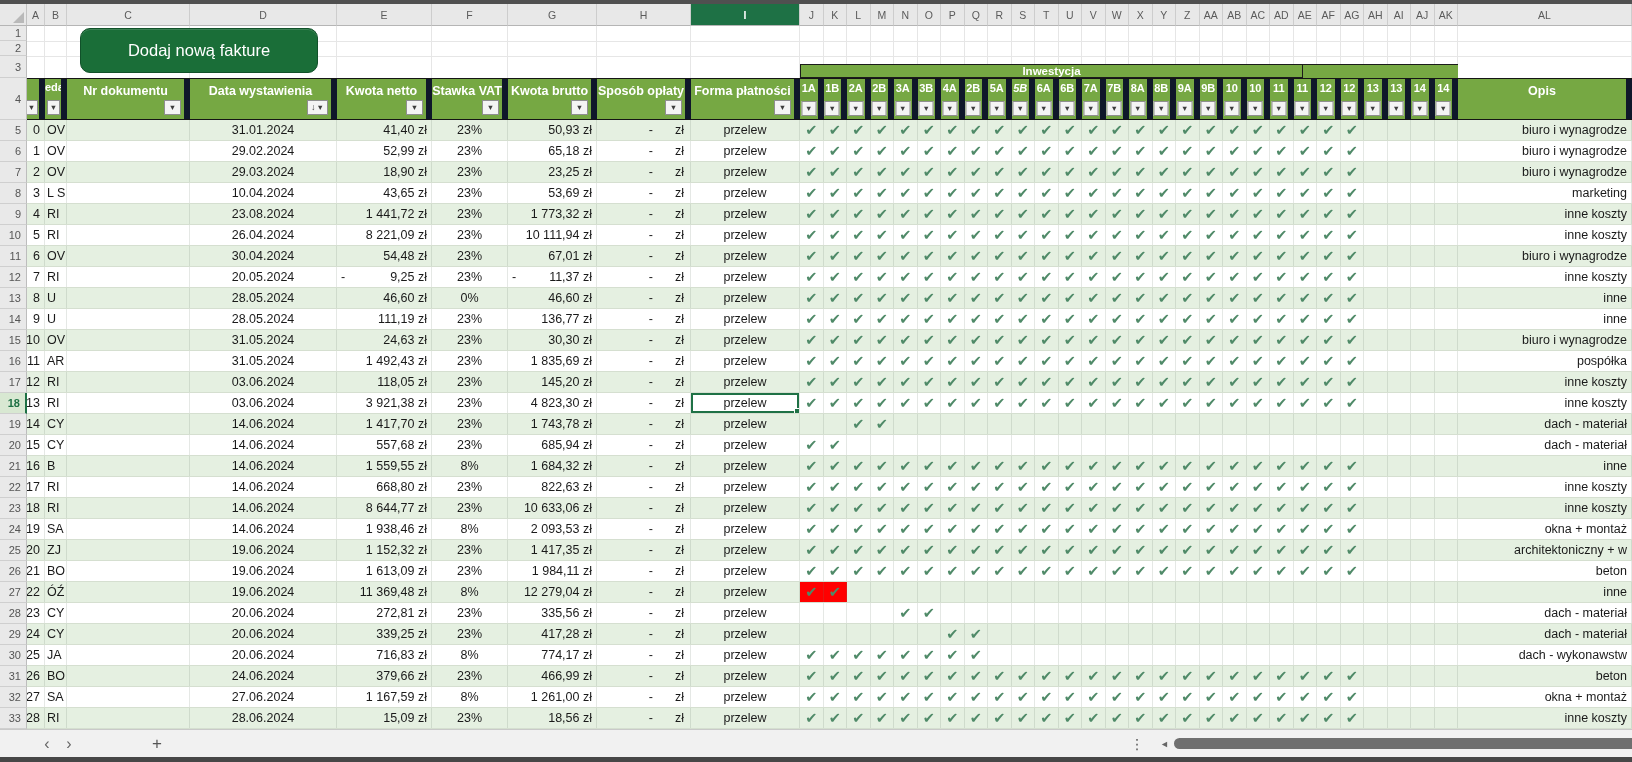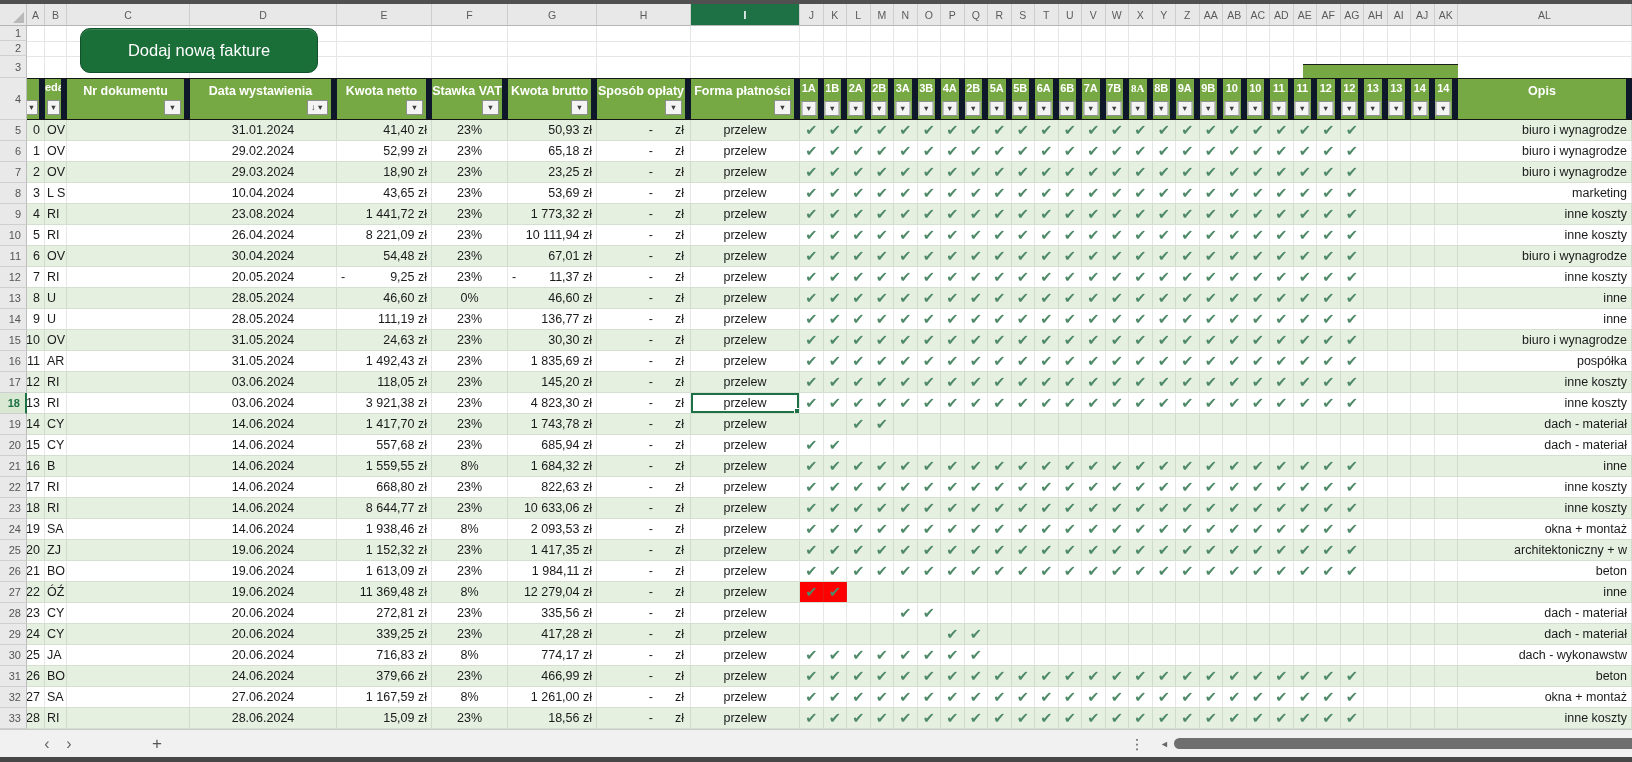--- a/index.html
+++ b/index.html
@@ -208,20 +208,23 @@
             <div style="width: 23.5px;"></div>
             <div style="width: 23.5px;"></div>
             <div style="width: 23.5px;"></div>
             <div style="width: 23.5px;"></div>
             <div style="width: 23.5px;"></div>
             <div style="width: 174px;"></div>
           </div>
         <div class="hline" style="top:15px"></div>
         <div class="hline" style="top:30px"></div>
         <button class="addbtn">Dodaj nową fakture</button>
+        <div class="investbar">
+          <span>Inwestycja</span>
+        </div>
         <div class="investbar2"></div>
       </div>
 
       <div class="headerrow">
         <div class="hcell wA hA">
           <span class="hlab">Li</span>
           <span class="fbtn small">▼</span>
         </div>
         <div class="hcell wB hB">
           <span class="hlab">eda</span>
@@ -288,41 +291,41 @@
               <span class="fbtn">▼</span>
             </div>
             <div class="hcell ck-h" style="width: 23.5px;">
               <span class="cklab">2B</span>
               <span class="fbtn">▼</span>
             </div>
             <div class="hcell ck-h" style="width: 23.5px;">
               <span class="cklab">5A</span>
               <span class="fbtn">▼</span>
             </div>
-            <div class="hcell ck-h" style="width: 23.5px;">
+            <div class="hcell ck-h" style="width: 23.5px; font-style: italic;">
               <span class="cklab">5B</span>
               <span class="fbtn">▼</span>
             </div>
             <div class="hcell ck-h" style="width: 23.5px;">
               <span class="cklab">6A</span>
               <span class="fbtn">▼</span>
             </div>
             <div class="hcell ck-h" style="width: 23.5px;">
               <span class="cklab">6B</span>
               <span class="fbtn">▼</span>
             </div>
             <div class="hcell ck-h" style="width: 23.5px;">
               <span class="cklab">7A</span>
               <span class="fbtn">▼</span>
             </div>
             <div class="hcell ck-h" style="width: 23.5px;">
               <span class="cklab">7B</span>
               <span class="fbtn">▼</span>
             </div>
-            <div class="hcell ck-h" style="width: 23.5px; font-family: Liberation Serif, serif;">
+            <div class="hcell ck-h" style="width: 23.5px;">
               <span class="cklab">8A</span>
               <span class="fbtn">▼</span>
             </div>
             <div class="hcell ck-h" style="width: 23.5px;">
               <span class="cklab">8B</span>
               <span class="fbtn">▼</span>
             </div>
             <div class="hcell ck-h" style="width: 23.5px;">
               <span class="cklab">9A</span>
               <span class="fbtn">▼</span>

